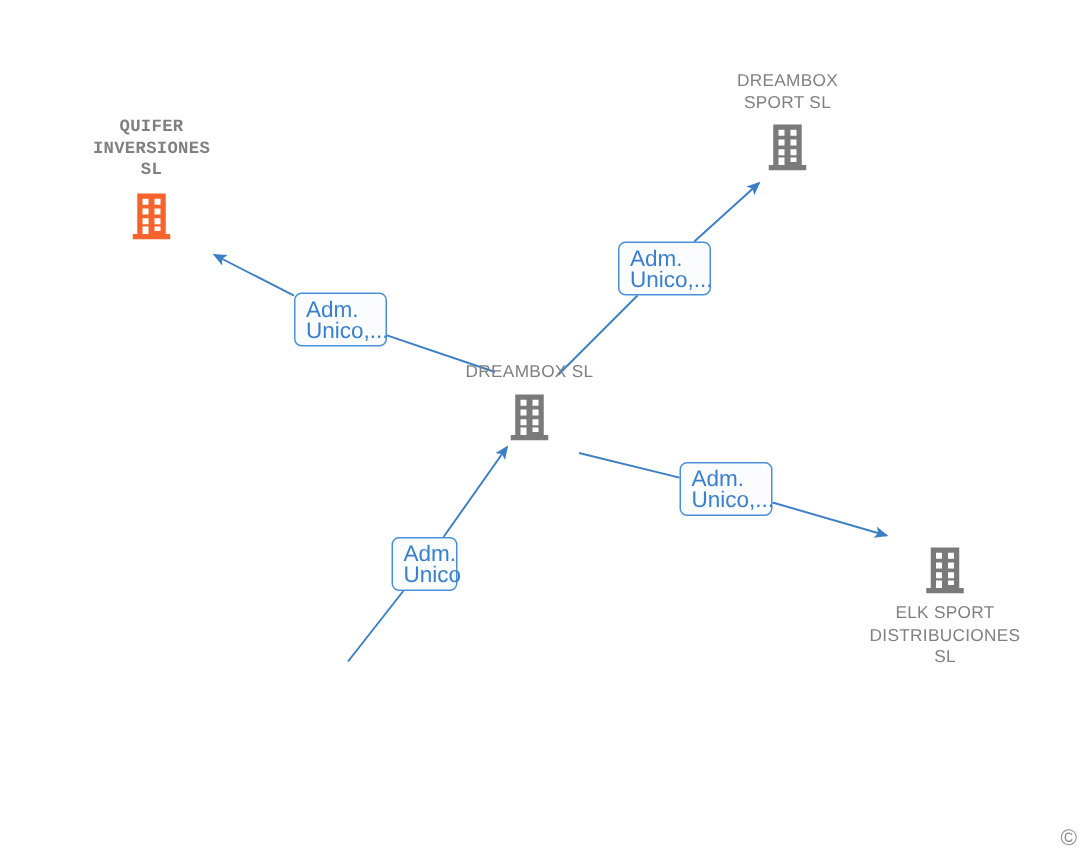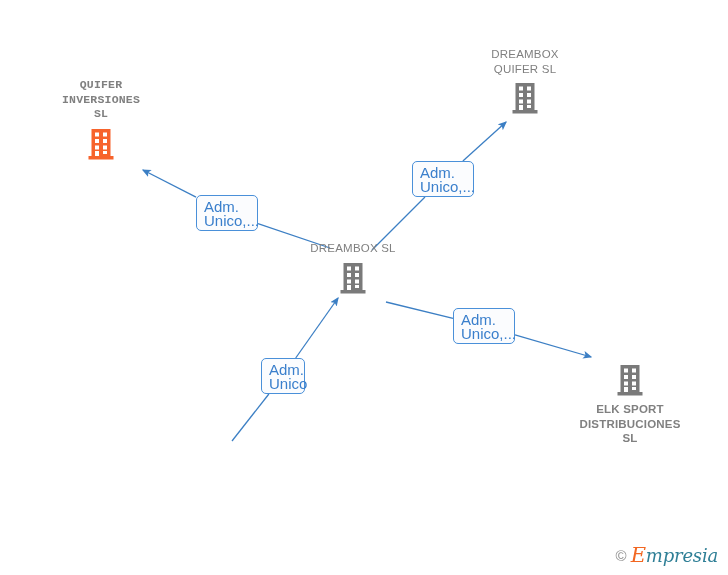--- a/index.html
+++ b/index.html
@@ -124,21 +124,21 @@
         <rect x="8" y="18.5" width="4" height="4" fill="#ffffff"></rect>
         <rect x="16" y="18.5" width="4" height="4" fill="#ffffff"></rect>
         <rect x="8" y="24" width="4" height="5" fill="#ffffff"></rect>
         <rect x="16" y="24" width="4" height="3" fill="#ffffff"></rect>
       </svg>
     </div>
   </div>
 
   <div class="node" style="left:525px; top:47px;">
     <div class="node-label">DREAMBOX
-QUIFER  SL</div>
+SPORT  SL</div>
     <div class="node-icon" style="margin-top:5px;">
       <svg width="28" height="34" viewBox="0 0 28 34" xmlns="http://www.w3.org/2000/svg">
         <rect x="4.5" y="2" width="19" height="27" fill="#7a7a7a"></rect>
         <rect x="1.5" y="29" width="25" height="3.5" fill="#7a7a7a"></rect>
         <rect x="8" y="5.5" width="4" height="4" fill="#ffffff"></rect>
         <rect x="16" y="5.5" width="4" height="4" fill="#ffffff"></rect>
         <rect x="8" y="12" width="4" height="4" fill="#ffffff"></rect>
         <rect x="16" y="12" width="4" height="4" fill="#ffffff"></rect>
         <rect x="8" y="18.5" width="4" height="4" fill="#ffffff"></rect>
         <rect x="16" y="18.5" width="4" height="4" fill="#ffffff"></rect>
@@ -174,36 +174,35 @@
         <rect x="8" y="5.5" width="4" height="4" fill="#ffffff"></rect>
         <rect x="16" y="5.5" width="4" height="4" fill="#ffffff"></rect>
         <rect x="8" y="12" width="4" height="4" fill="#ffffff"></rect>
         <rect x="16" y="12" width="4" height="4" fill="#ffffff"></rect>
         <rect x="8" y="18.5" width="4" height="4" fill="#ffffff"></rect>
         <rect x="16" y="18.5" width="4" height="4" fill="#ffffff"></rect>
         <rect x="8" y="24" width="4" height="5" fill="#ffffff"></rect>
         <rect x="16" y="24" width="4" height="3" fill="#ffffff"></rect>
       </svg>
     </div>
-    <div class="node-label" style="margin-top:5px;font-weight:bold;">ELK SPORT
+    <div class="node-label" style="margin-top:5px;">ELK SPORT
 DISTRIBUCIONES
 SL</div>
   </div>
 
 
   <div class="edge-label" style="left:196px; top:195px; width:62px; height:36px;">Adm.
 Unico,...</div>
 
   <div class="edge-label" style="left:412px; top:161px; width:62px; height:36px;">Adm.
 Unico,...</div>
 
   <div class="edge-label" style="left:453px; top:308px; width:62px; height:36px;">Adm.
 Unico,...</div>
 
   <div class="edge-label" style="left:261px; top:358px; width:44px; height:36px;">Adm.
 Unico</div>
 
   <div id="watermark">
     <span class="wm-c">©</span>
-    <span class="wm-text"><span class="wm-e">E</span><span>mpresia</span></span>
   </div>
 
 </div>
 
 </body></html>

